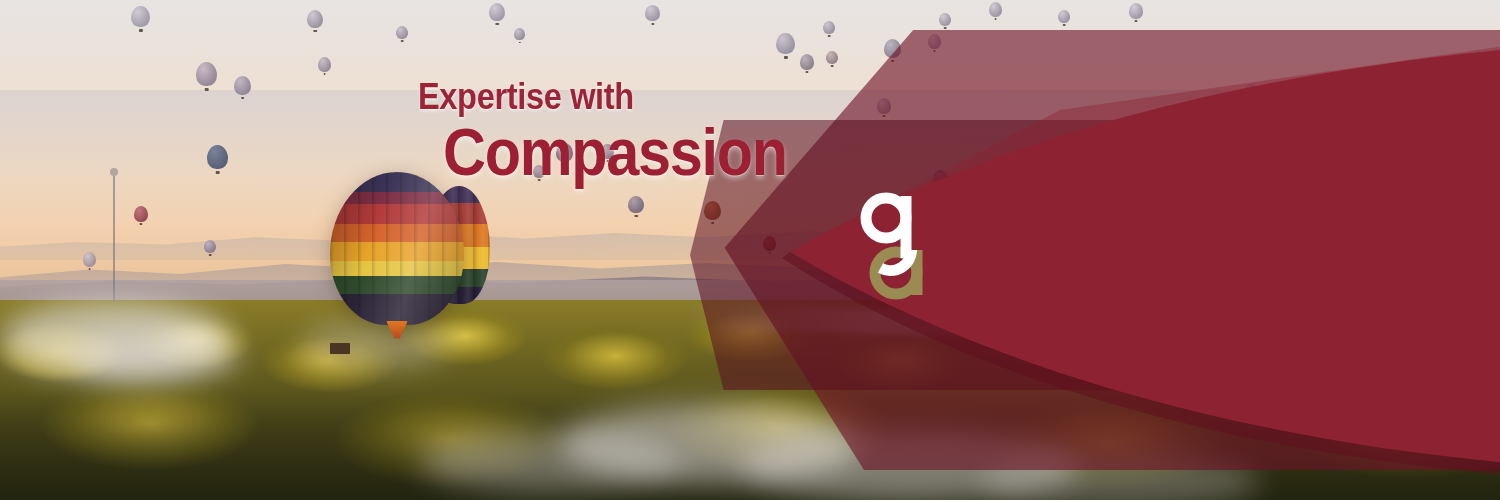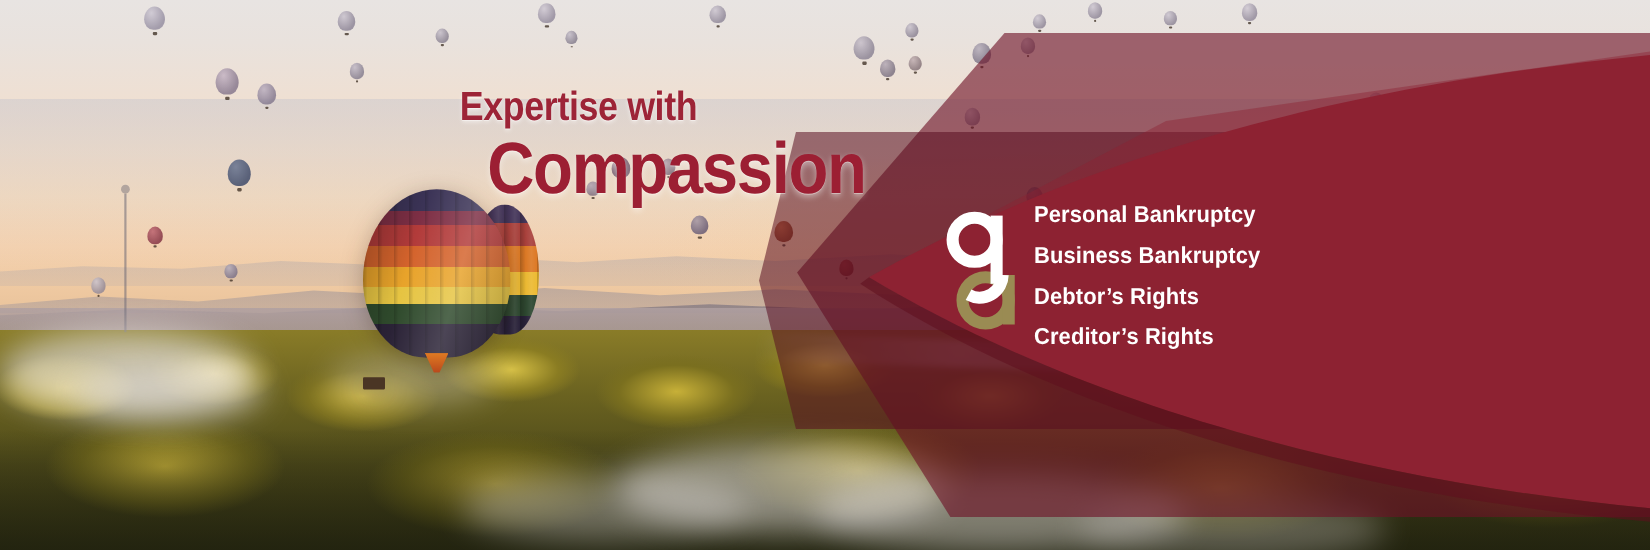--- a/index.html
+++ b/index.html
@@ -493,20 +493,14 @@
 
       <g>
         <circle cx="26" cy="30" r="20" fill="none" stroke="#ffffff" stroke-width="11"></circle>
         <rect x="40.5" y="8" width="11" height="62" fill="#ffffff"></rect>
         <path d="M 51.5 62
                  a 21 21 0 0 1 -31 18" fill="none" stroke="#ffffff" stroke-width="11" stroke-linecap="butt"></path>
       </g>
     </svg>
   </div>
 
-  <ul id="practice-list">
-    <li>Personal Bankruptcy</li>
-    <li>Business Bankruptcy</li>
-    <li>Debtor’s Rights</li>
-    <li>Creditor’s Rights</li>
-  </ul>
 
 </div>
 
 </body></html>

